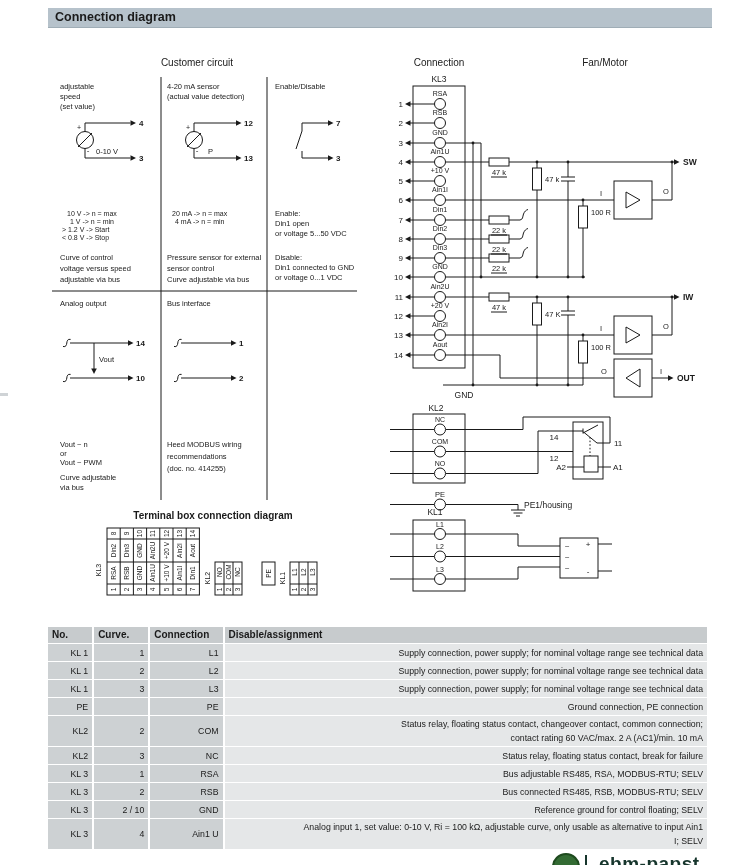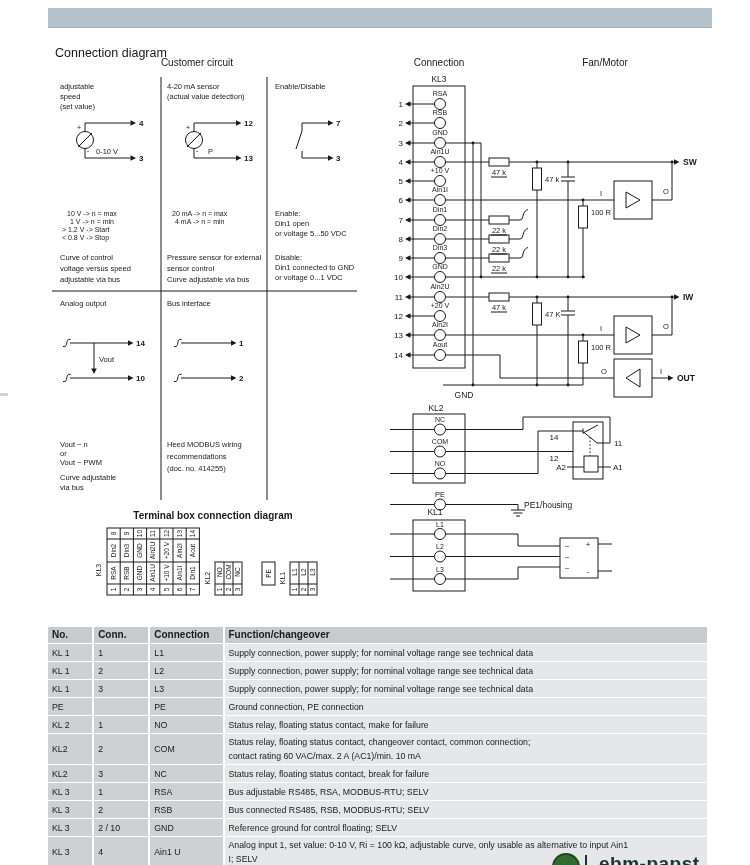--- a/index.html
+++ b/index.html
@@ -1,36 +1,36 @@
 <!DOCTYPE html>
 <html style="--title_bar_bg: #b6c2cb; --header_bg: #c7cbcd; --cell_bg: #cdd1d3; --func_bg: #e5e7e8; --ink: #1a1a1a; --logo_green: #336b33; --logo_dark: #16352c;"><head>
 <meta charset="utf-8">
 <style>
   html,body{margin:0;padding:0;}
   #page{position:relative;width:750px;height:865px;background:#ffffff;overflow:hidden;
         font-family:"Liberation Sans", sans-serif;color:var(--ink,#1a1a1a);}
   #titlebar{position:absolute;left:48px;top:8px;width:664px;height:19px;
             background:var(--title_bar_bg,#b6c2cb);border-bottom:1px solid #9fadb6;}
-  #titlebar span{display:block;font-size:12.5px;font-weight:normal;line-height:19px;padding-left:7px;color:var(--ink,#1a1a1a);margin-top:36px;}
+  #titlebar span{display:block;font-size:12.5px;font-weight:bold;line-height:19px;padding-left:7px;color:var(--ink,#1a1a1a);}
   #foldmark{position:absolute;left:0;top:393px;width:8px;height:3px;background:#cfd3d6;}
   svg{position:absolute;left:0;top:0;}
   svg text{fill:var(--ink,#1a1a1a);}
   .st{stroke:var(--ink,#1a1a1a);fill:none;stroke-width:1;}
   .fl{fill:var(--ink,#1a1a1a);stroke:none;}
   .wh{fill:#ffffff;stroke:var(--ink,#1a1a1a);stroke-width:1;}
   .t65{font-size:6.5px;} .t7{font-size:7px;} .t75{font-size:7.5px;}
   .t8{font-size:8px;} .t85{font-size:8.5px;} .t10{font-size:10px;}
   .bold{font-weight:bold;}
   .mid{text-anchor:middle;} .end{text-anchor:end;}
   #tablewrap{position:absolute;left:46px;top:626px;width:663px;}
   table{border-collapse:separate;border-spacing:2px 1px;table-layout:fixed;width:663px;}
   th,td{font-size:8.75px;line-height:14px;padding:1px 4px;vertical-align:middle;text-align:left;
         overflow:hidden;}
   th{background:var(--header_bg,#c7cbcd);font-size:10px;font-weight:bold;height:12px;}
-  td{background:var(--cell_bg,#cdd1d3);height:15px;}
+  td{background:var(--cell_bg,#cdd1d3);height:15px;text-align:right;}
   td.func{background:var(--func_bg,#e5e7e8);white-space:pre-line;}
   col.c1{width:44px;} col.c2{width:54px;} col.c3{width:72px;} col.c4{width:481px;}
   #logo-circle{position:absolute;left:552px;top:853px;width:24px;height:24px;border-radius:50%;
                background:var(--logo_green,#336b33);border:2px solid #1e4a1e;}
   #logo-bar{position:absolute;left:585px;top:855px;width:2px;height:14px;background:var(--logo_dark,#16352c);}
   #logo-text{position:absolute;left:599px;top:853px;font-size:19px;font-weight:bold;
              letter-spacing:0.5px;color:var(--logo_dark,#16352c);}
 </style>
 </head>
 <body>
@@ -488,23 +488,23 @@
     <table>
       <colgroup>
           <col class="c1">
           <col class="c2">
           <col class="c3">
           <col class="c4">
         </colgroup>
       <tbody>
           <tr>
         <th>No.</th>
-        <th>Conn.</th>
+        <th>Curve.</th>
         <th>Connection</th>
-        <th>Function/changeover</th>
+        <th>Disable/assignment</th>
       </tr>
       <tr>
             <td>KL 1</td>
             <td>1</td>
             <td>L1</td>
             <td class="func">Supply connection, power supply; for nominal voltage range see technical data</td>
           </tr>
       <tr>
             <td>KL 1</td>
             <td>2</td>
@@ -515,26 +515,20 @@
             <td>KL 1</td>
             <td>3</td>
             <td>L3</td>
             <td class="func">Supply connection, power supply; for nominal voltage range see technical data</td>
           </tr>
       <tr>
             <td>PE</td>
             <td></td>
             <td>PE</td>
             <td class="func">Ground connection, PE connection</td>
-          </tr>
-      <tr>
-            <td>KL 2</td>
-            <td>1</td>
-            <td>NO</td>
-            <td class="func">Status relay, floating status contact, make for failure</td>
           </tr>
       <tr>
             <td>KL2</td>
             <td>2</td>
             <td>COM</td>
             <td class="func">Status relay, floating status contact, changeover contact, common connection;
 contact rating 60 VAC/max. 2 A (AC1)/min. 10 mA</td>
           </tr>
       <tr>
             <td>KL2</td>

